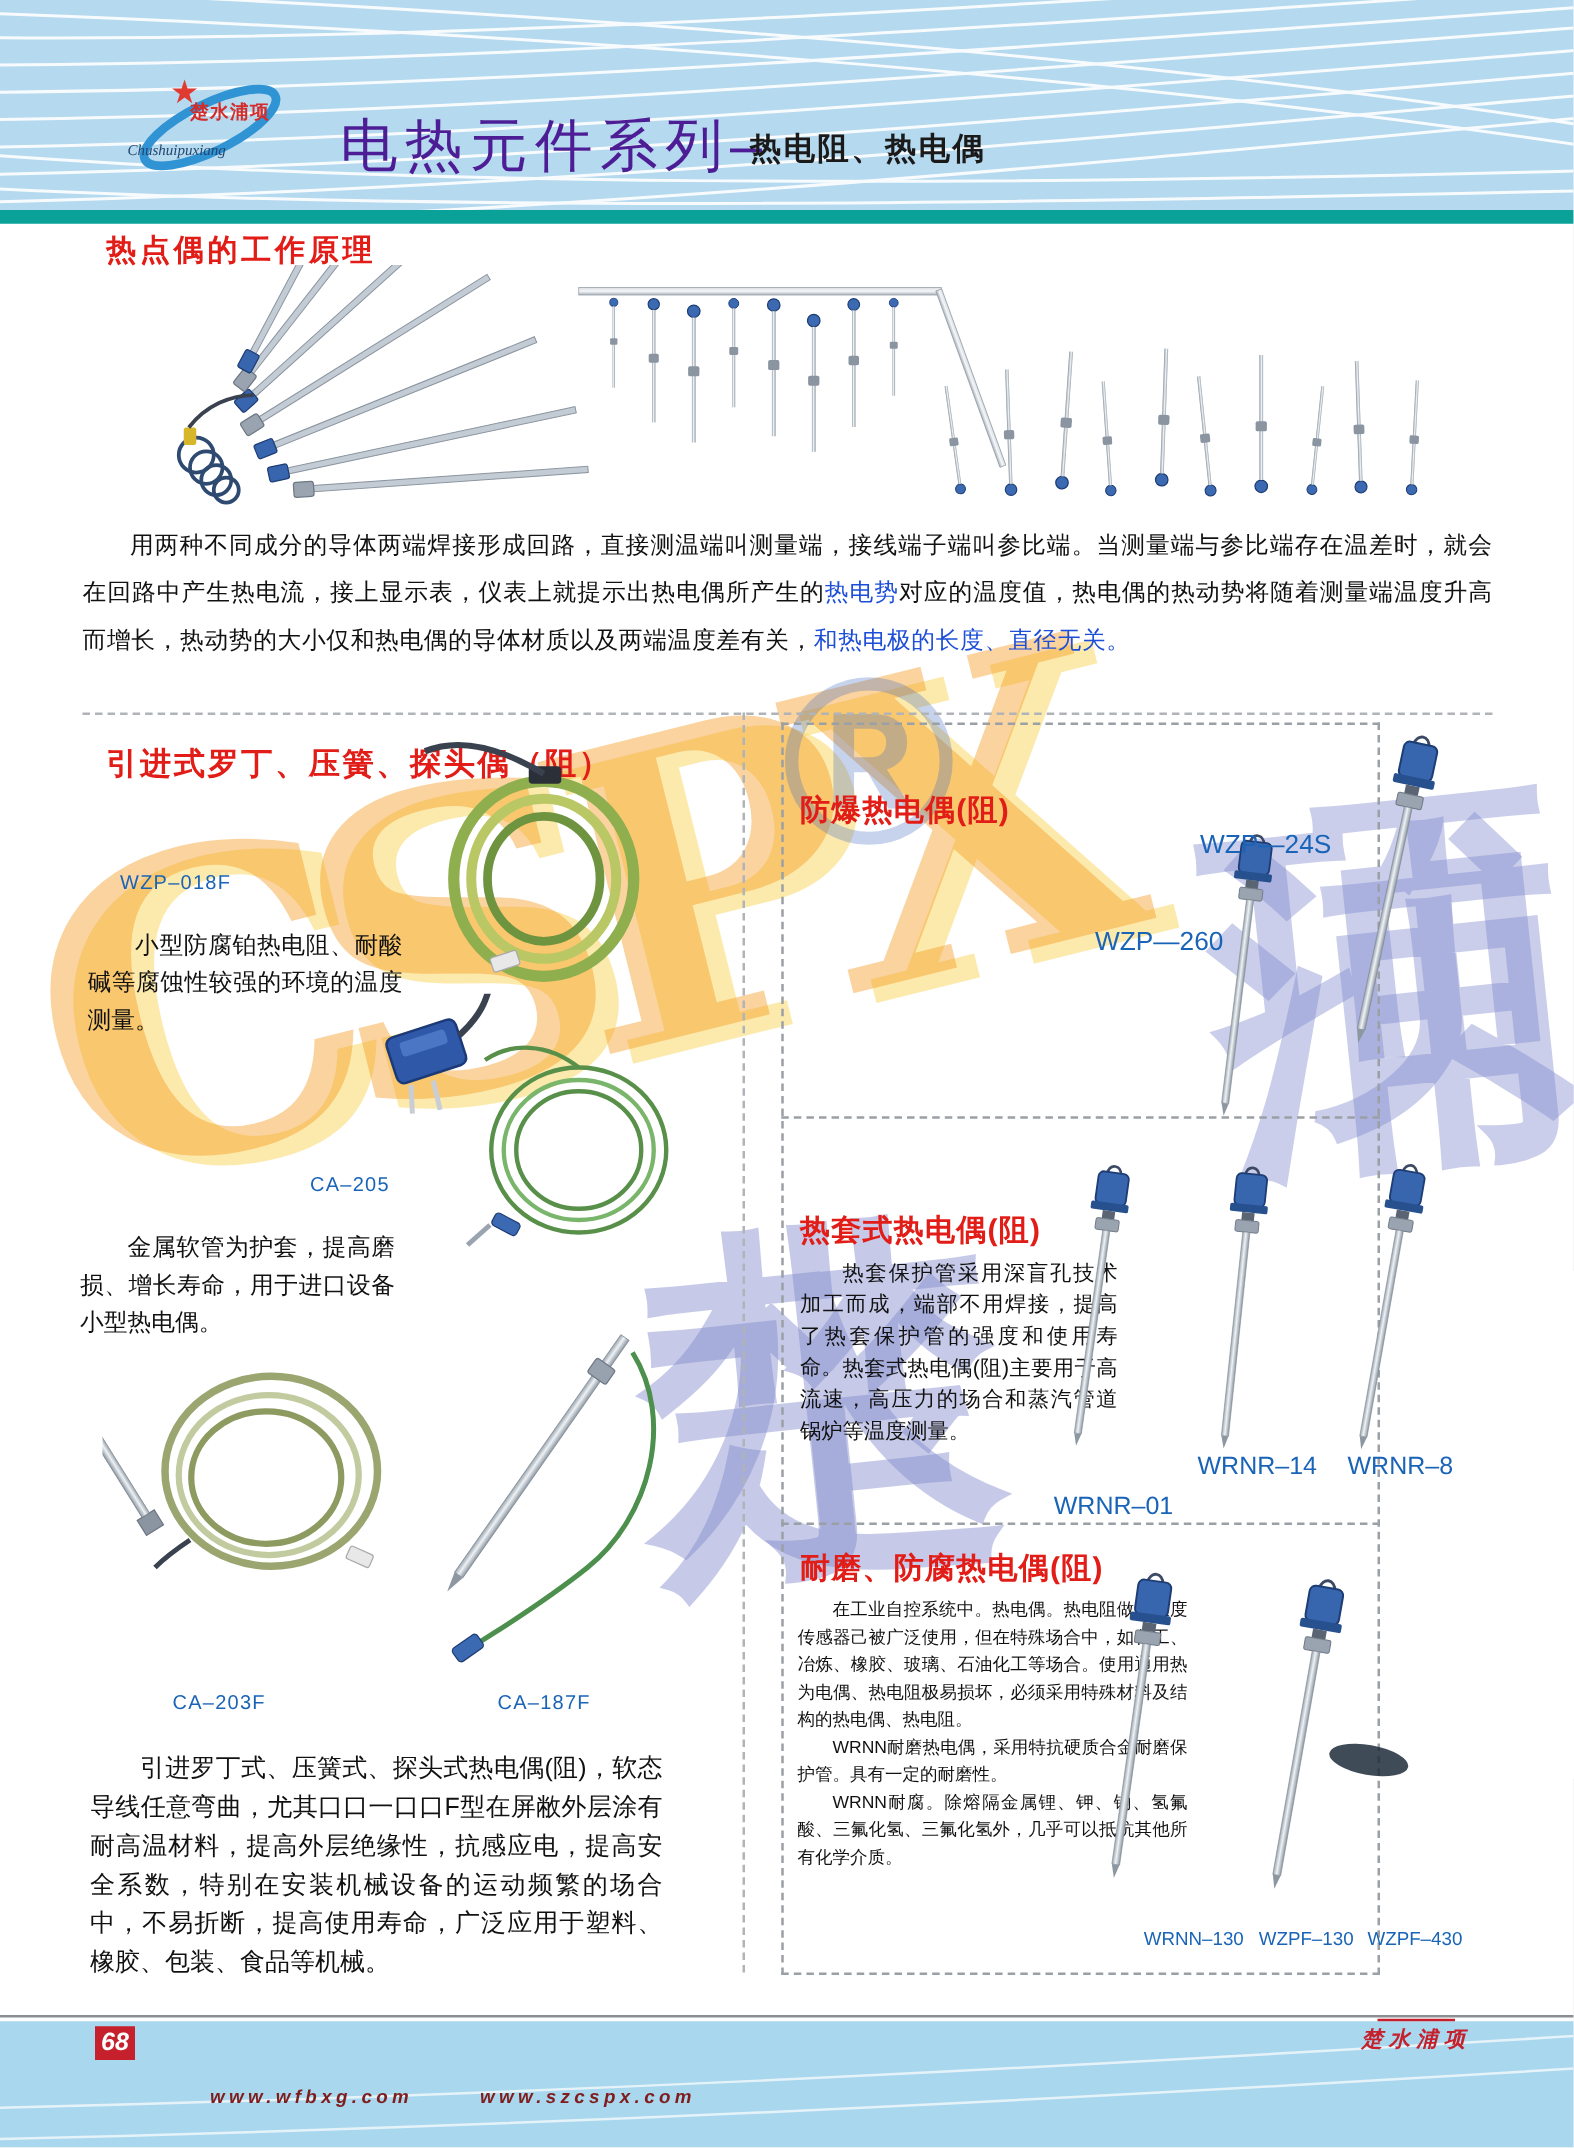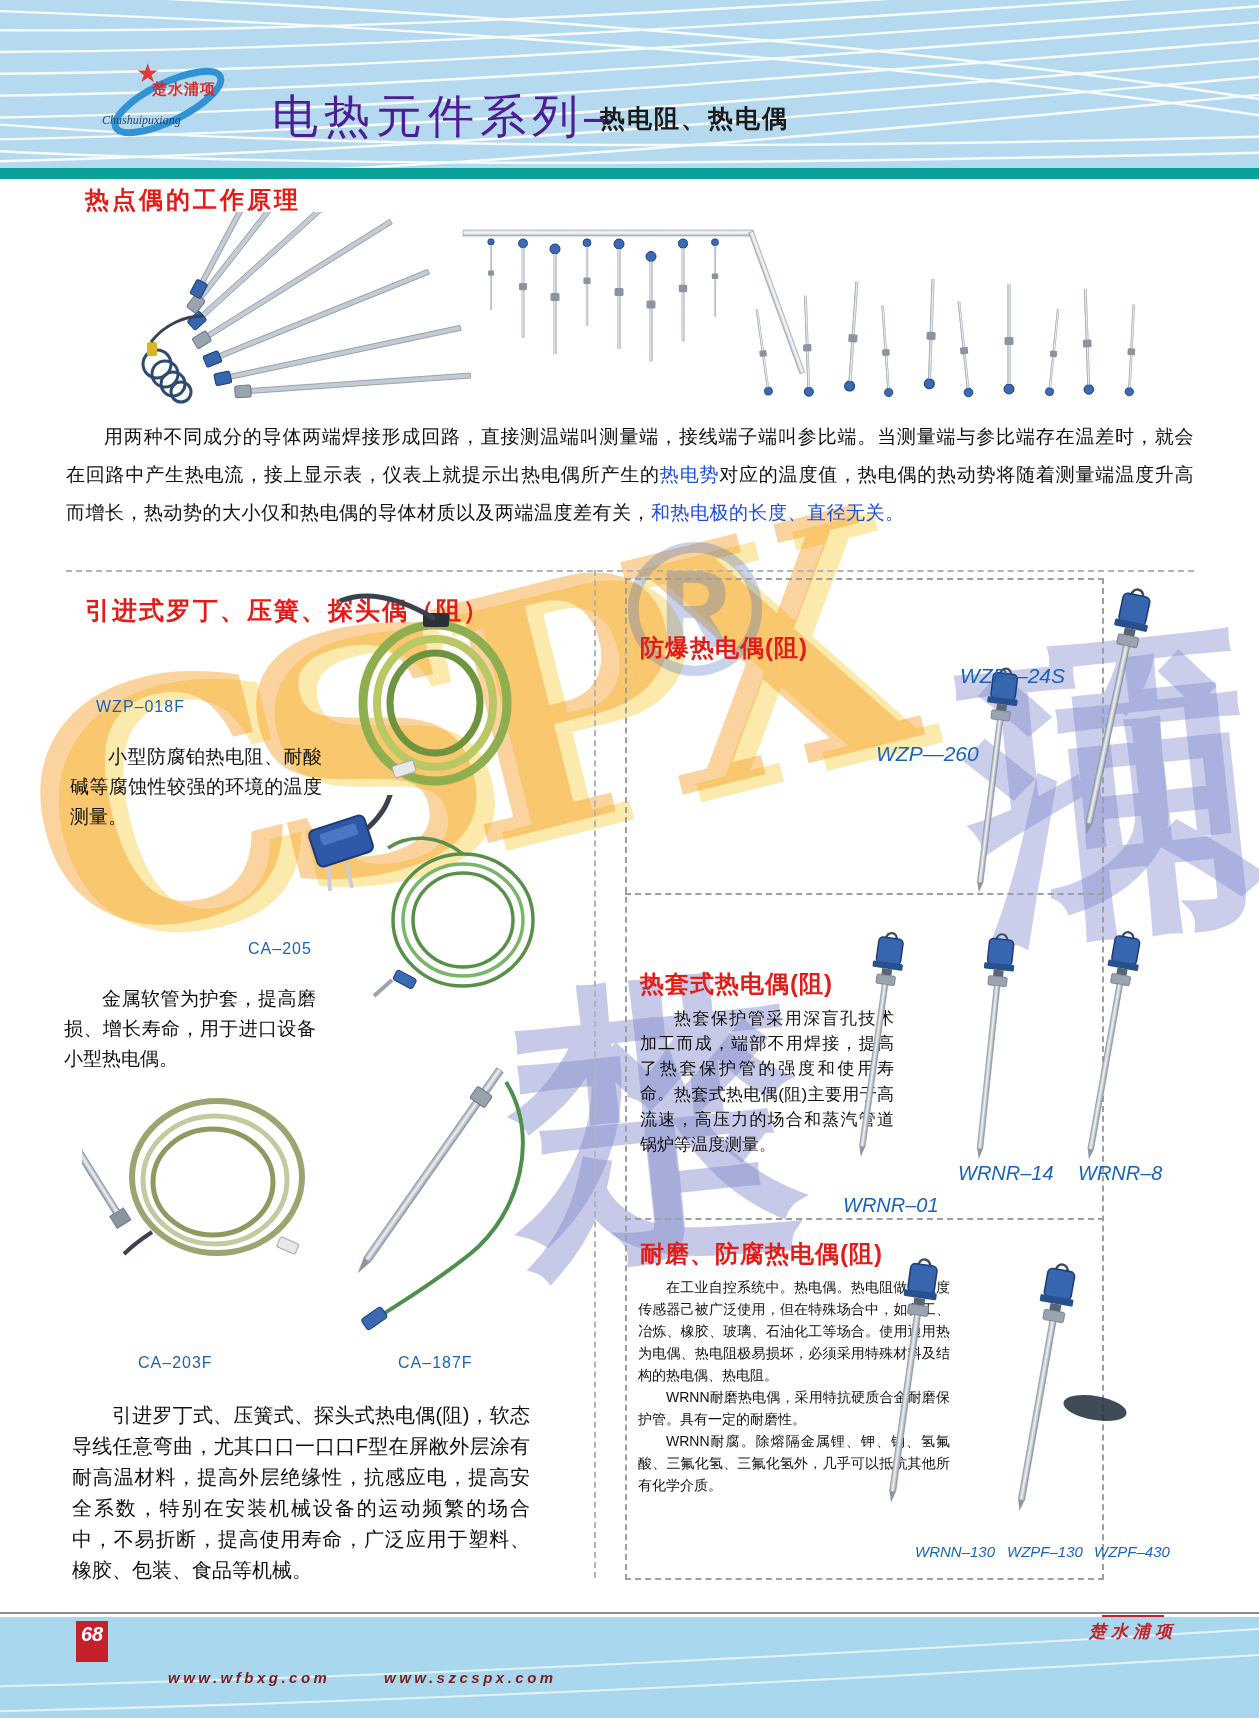--- a/index.html
+++ b/index.html
@@ -53,36 +53,36 @@
   .box-title{position:absolute;font-size:24px;letter-spacing:1px;}
   .bt1{left:640px;top:632px;}
   .bt2{left:640px;top:968px;}
   .bt3{left:640px;top:1238px;}
   .bx-text{position:absolute;text-align:justify;}
   .bx1{left:640px;top:668px;width:312px;font-size:19px;line-height:30px;text-indent:2em;}
   .bx2a{left:640px;top:1006px;width:254px;font-size:17px;line-height:25px;text-indent:2em;}
   .bx2b{left:640px;top:1082px;width:254px;font-size:17px;line-height:25px;text-indent:2em;}
   .bx3 p{margin:0;text-indent:2em;}
   .bx3{left:638px;top:1276px;width:312px;font-size:14px;line-height:22px;}
-  .rmodel{position:absolute;font-size:21px;font-style:italic;}
+  .rmodel{position:absolute;font-size:21px;}
   .rm-24s{left:960px;top:664px;}
   .rm-140{left:876px;top:742px;}
   .rm-row2{font-size:20px;}
   .rm-wrnr1{left:843px;top:1162px;margin-top:32px;}
   .rm-wrnr2{left:958px;top:1162px;}
   .rm-wrnr3{left:1078px;top:1162px;}
   .rm-row3{font-size:15px;}
   .rm-wrnn130{left:915px;top:1543px;}
   .rm-wzpf130{left:1007px;top:1543px;}
   .rm-wzpf430{left:1094px;top:1543px;}
 
   
   .foot-line{position:absolute;left:0;top:1612px;width:1259px;height:2px;background:#8a8f94;}
   .footer{position:absolute;left:0;top:1617px;width:1259px;height:101px;background:#a9d7ee;overflow:hidden;}
-  .page-badge{position:absolute;left:76px;top:1621px;width:32px;height:41px;background:#c5202c;
+  .page-badge{position:absolute;left:76px;top:1621px;width:32px;height:27px;background:#c5202c;
               color:#fff;font-weight:bold;font-style:italic;font-size:20px;text-align:center;line-height:27px;}
   .foot-url{position:absolute;top:1627px;font-size:15px;font-weight:bold;font-style:italic;
             letter-spacing:3.5px;color:#7f1d1d;margin-top:42px;}
   .fu1{left:168px;} .fu2{left:384px;}
   .brand{position:absolute;left:1068px;top:1615px;width:130px;text-align:center;}
   .brand .bline{width:62px;height:2px;background:#c5202c;margin:0 auto 3px auto;}
   .brand .btxt{font-size:17px;font-style:italic;font-weight:bold;color:#c5202c;letter-spacing:5px;
                font-family:"Liberation Serif",serif;}
 
   

